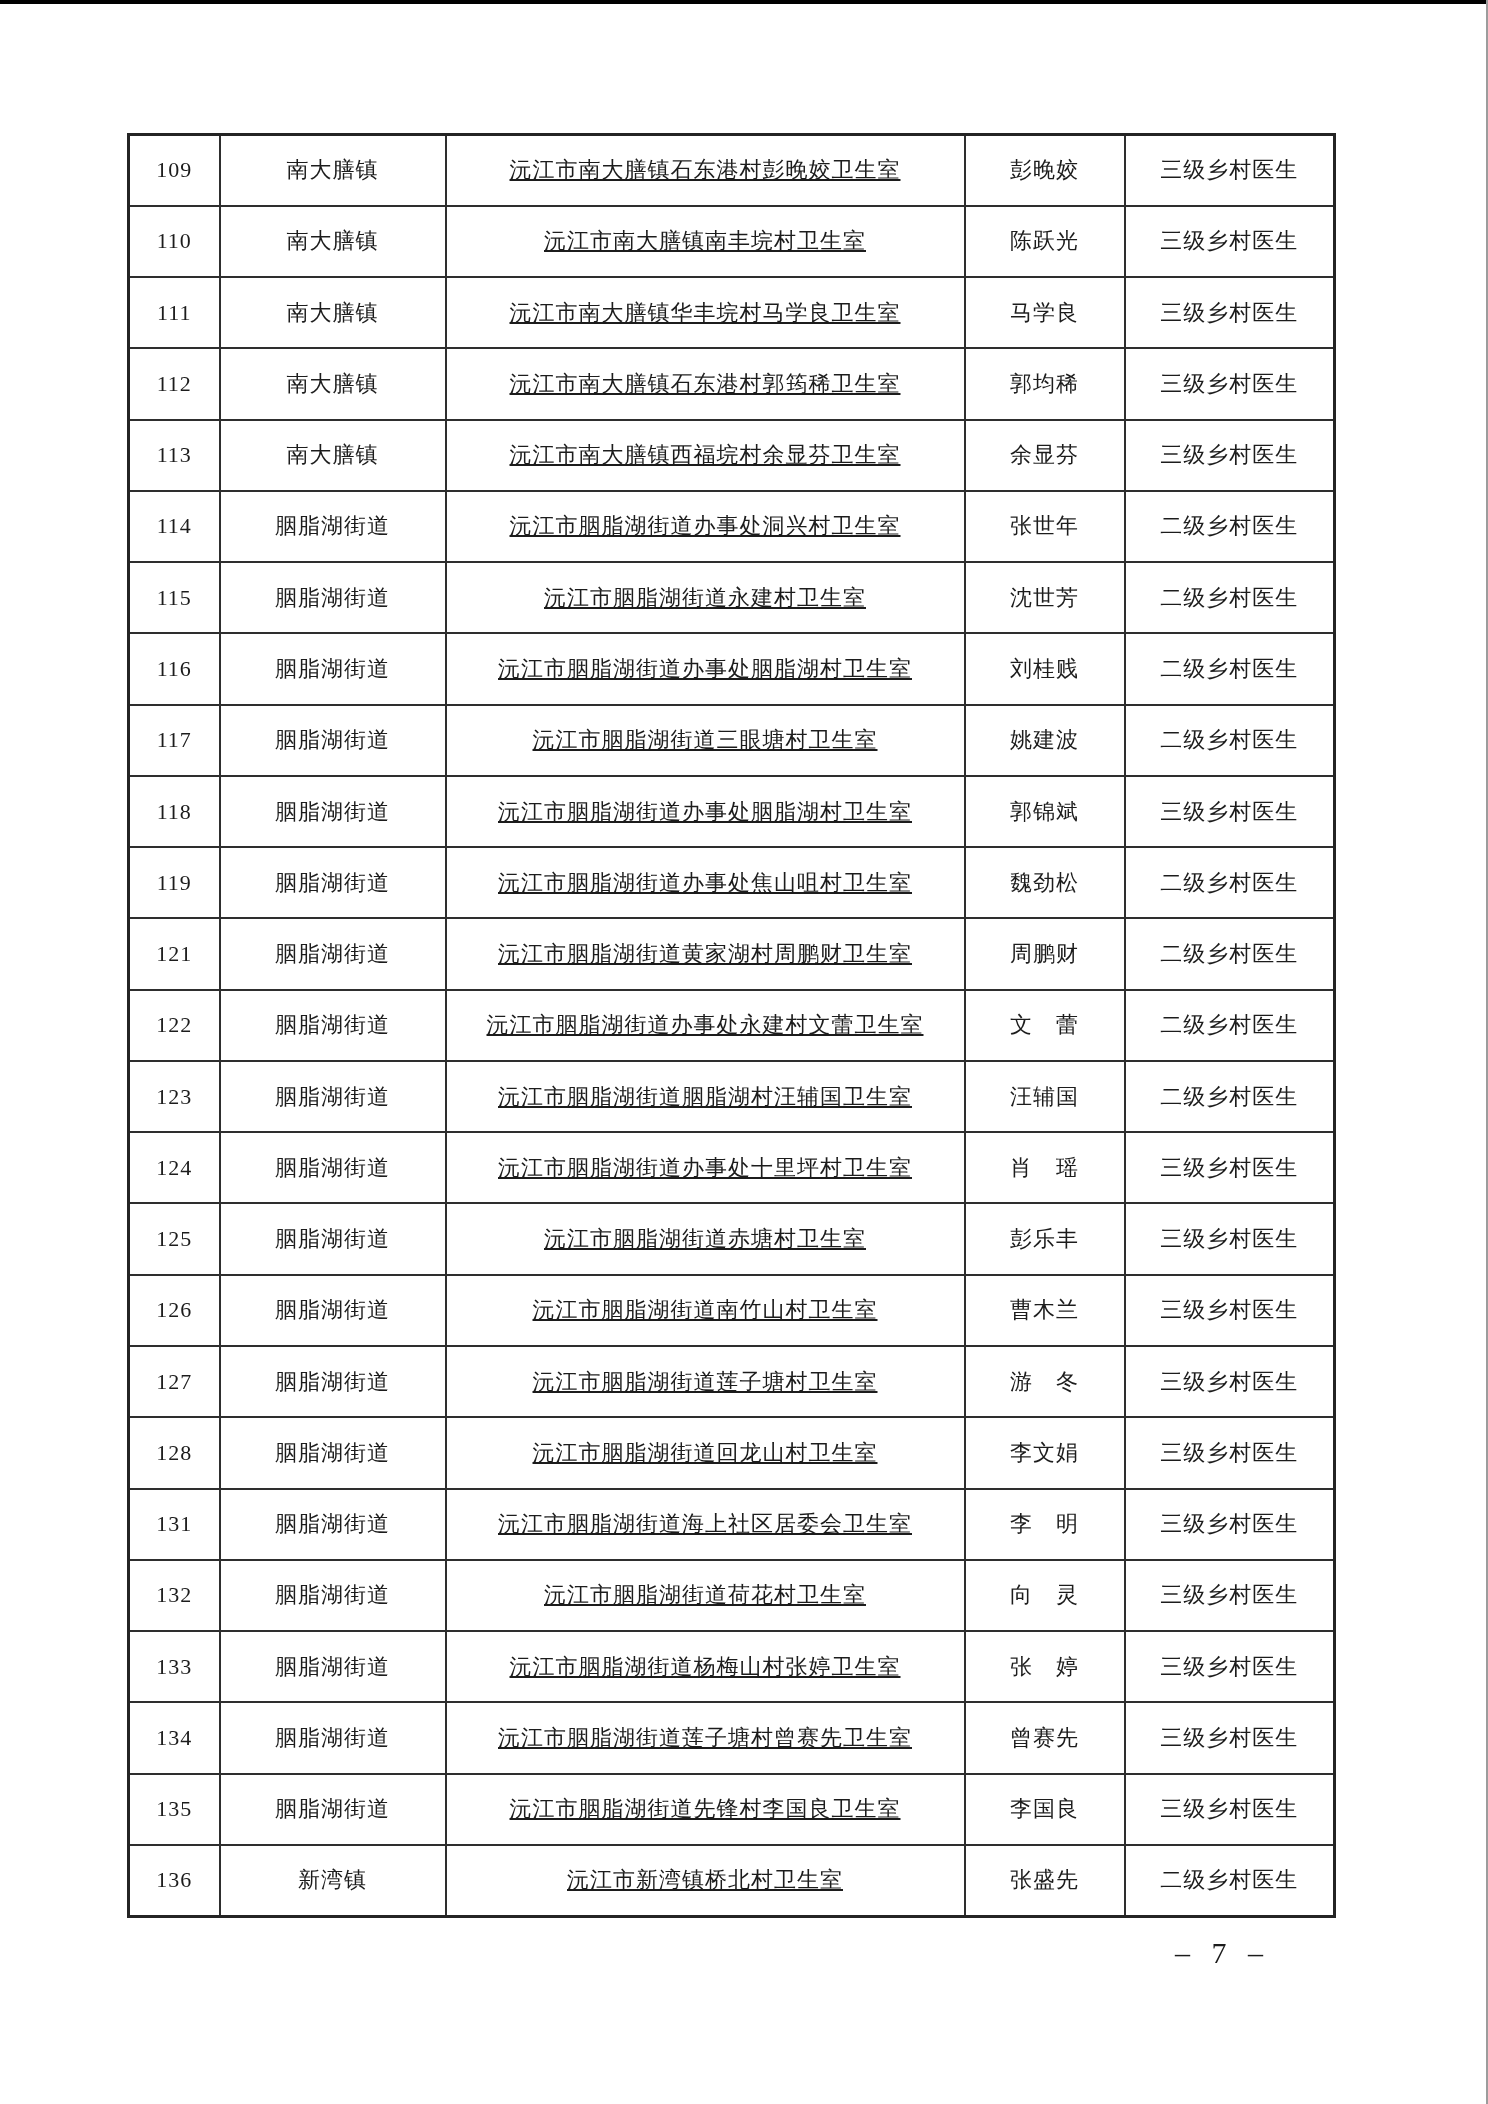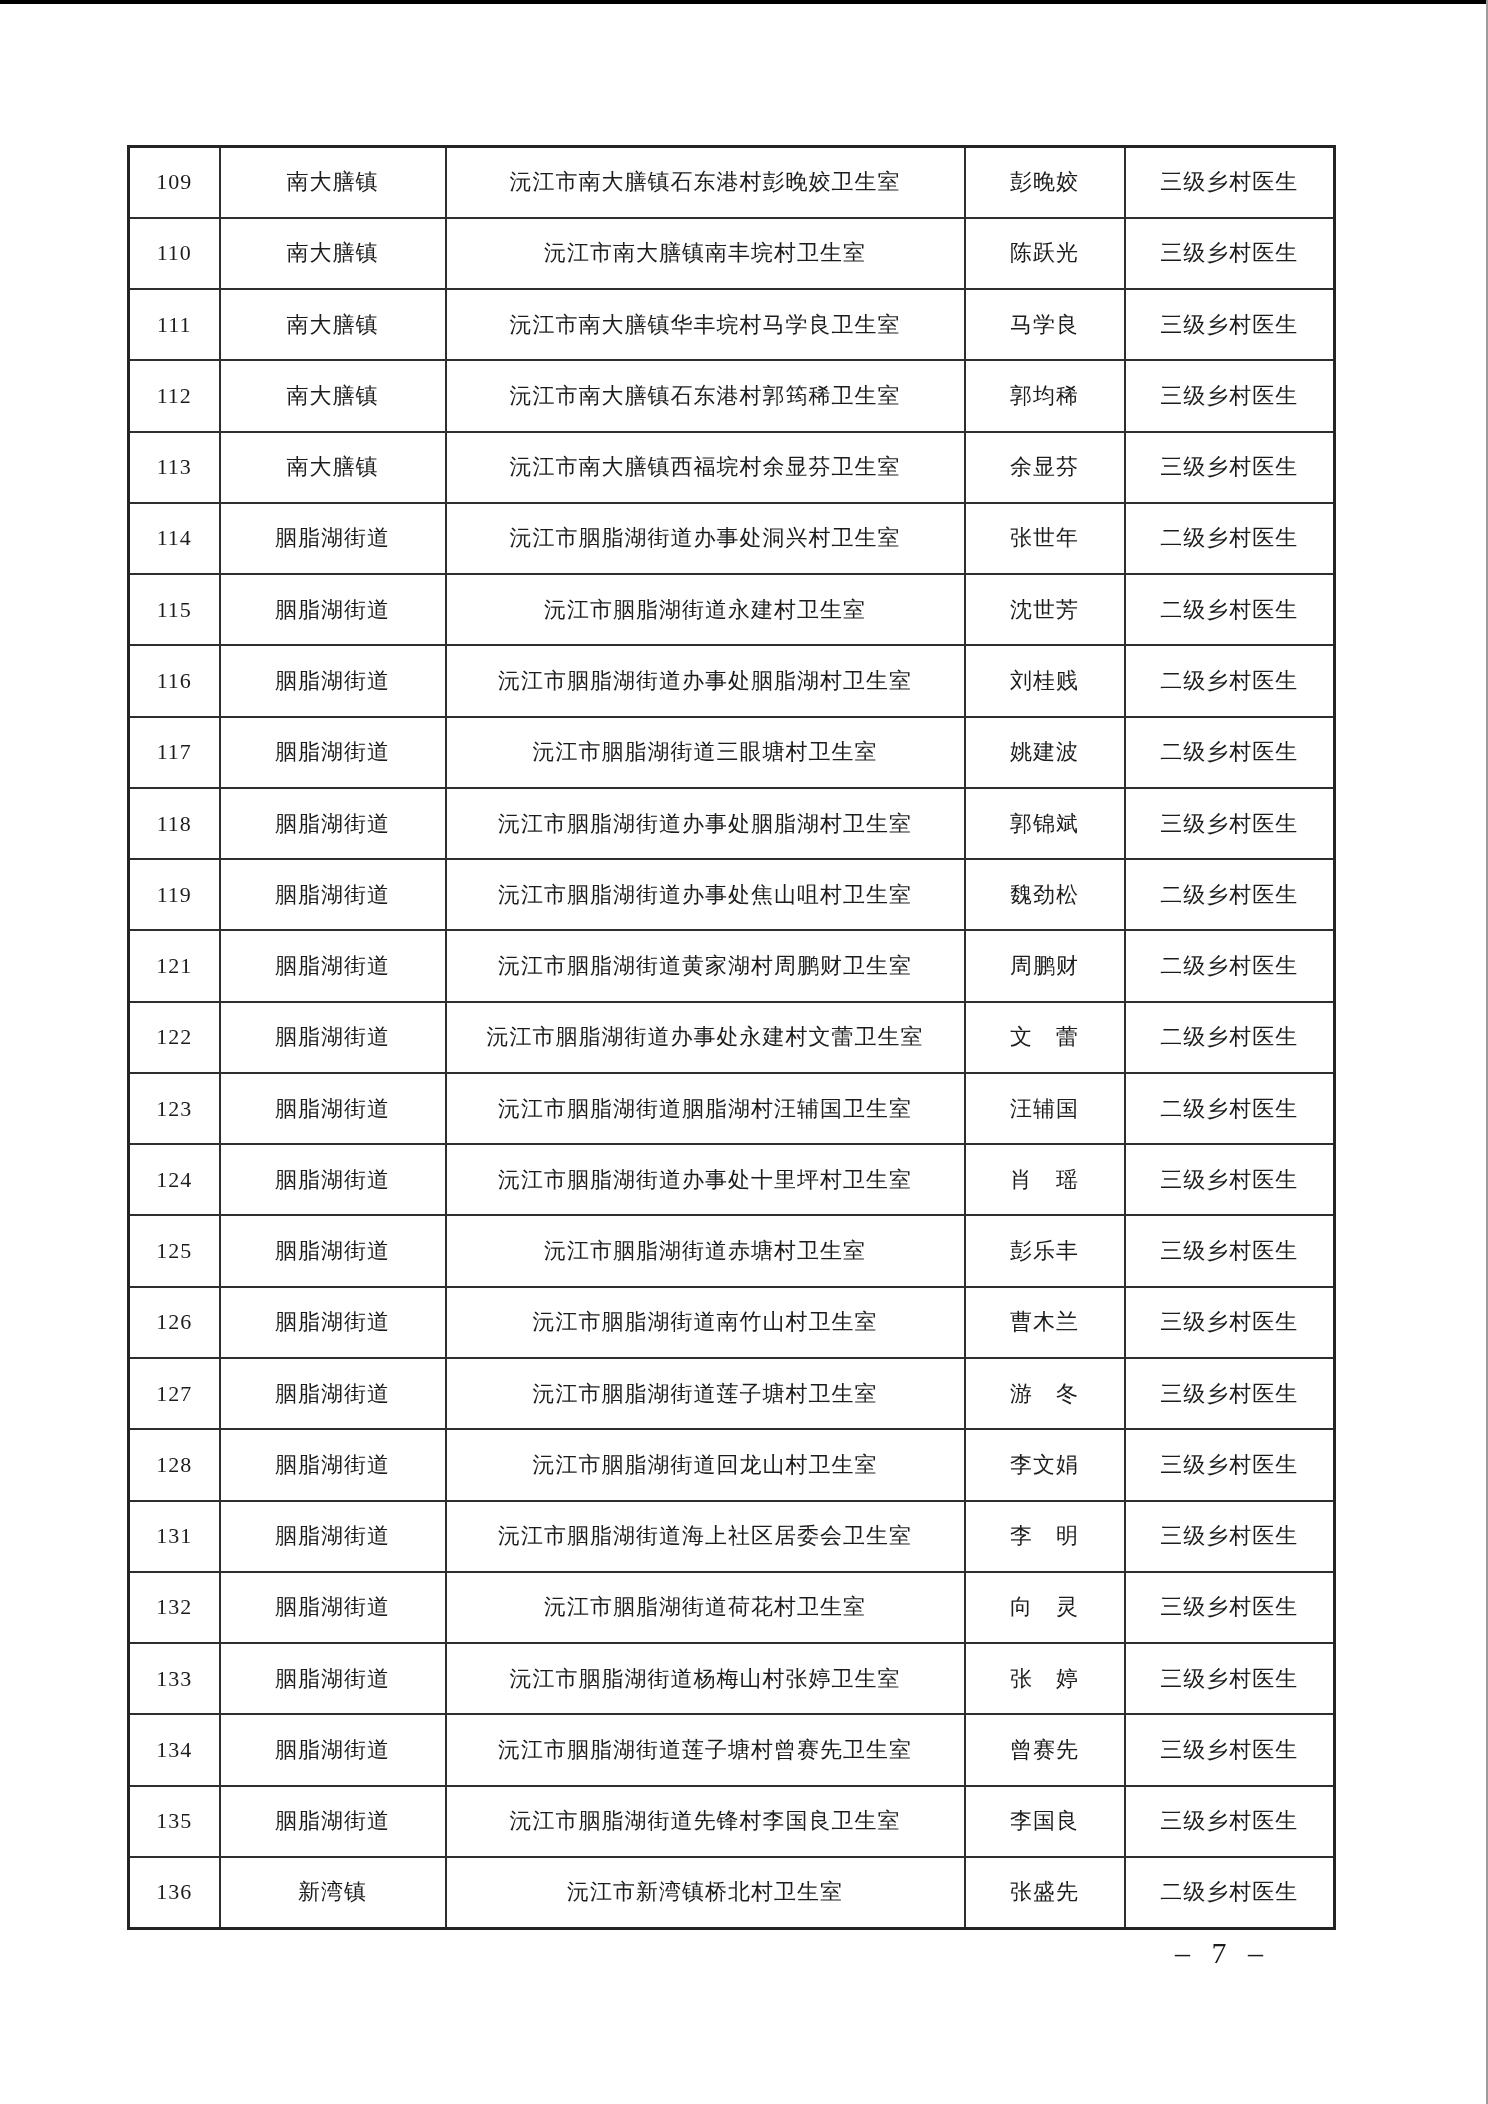--- a/index.html
+++ b/index.html
@@ -28,21 +28,21 @@
     position: absolute;
     top: 0;
     right: 0;
     width: 2px;
     height: 2104px;
     background: #9c9c9c;
   }
   table.roster {
     position: absolute;
     left: 127px;
-    top: 145px;
+    top: 133px;
     width: 1206px;
     height: 1785px;
     border-collapse: collapse;
     table-layout: fixed;
     border: 3px solid #242424;
   }
   table.roster td {
     border: 2px solid #2e2e2e;
     text-align: center;
     vertical-align: middle;
@@ -57,20 +57,21 @@
   }
   td.cell-serial {
     font-size: 27px;
     letter-spacing: 1px;
   }
   td.cell-town {
     letter-spacing: 2px;
   }
   td.cell-clinic {
     letter-spacing: 1px;
+    text-decoration: underline;
   }
   td.cell-name {
     letter-spacing: 2px;
     margin-left: 32px;
   }
   td.cell-level {
     letter-spacing: 2px;
     font-family: Liberation Serif, serif;
   }
   .page-number {

